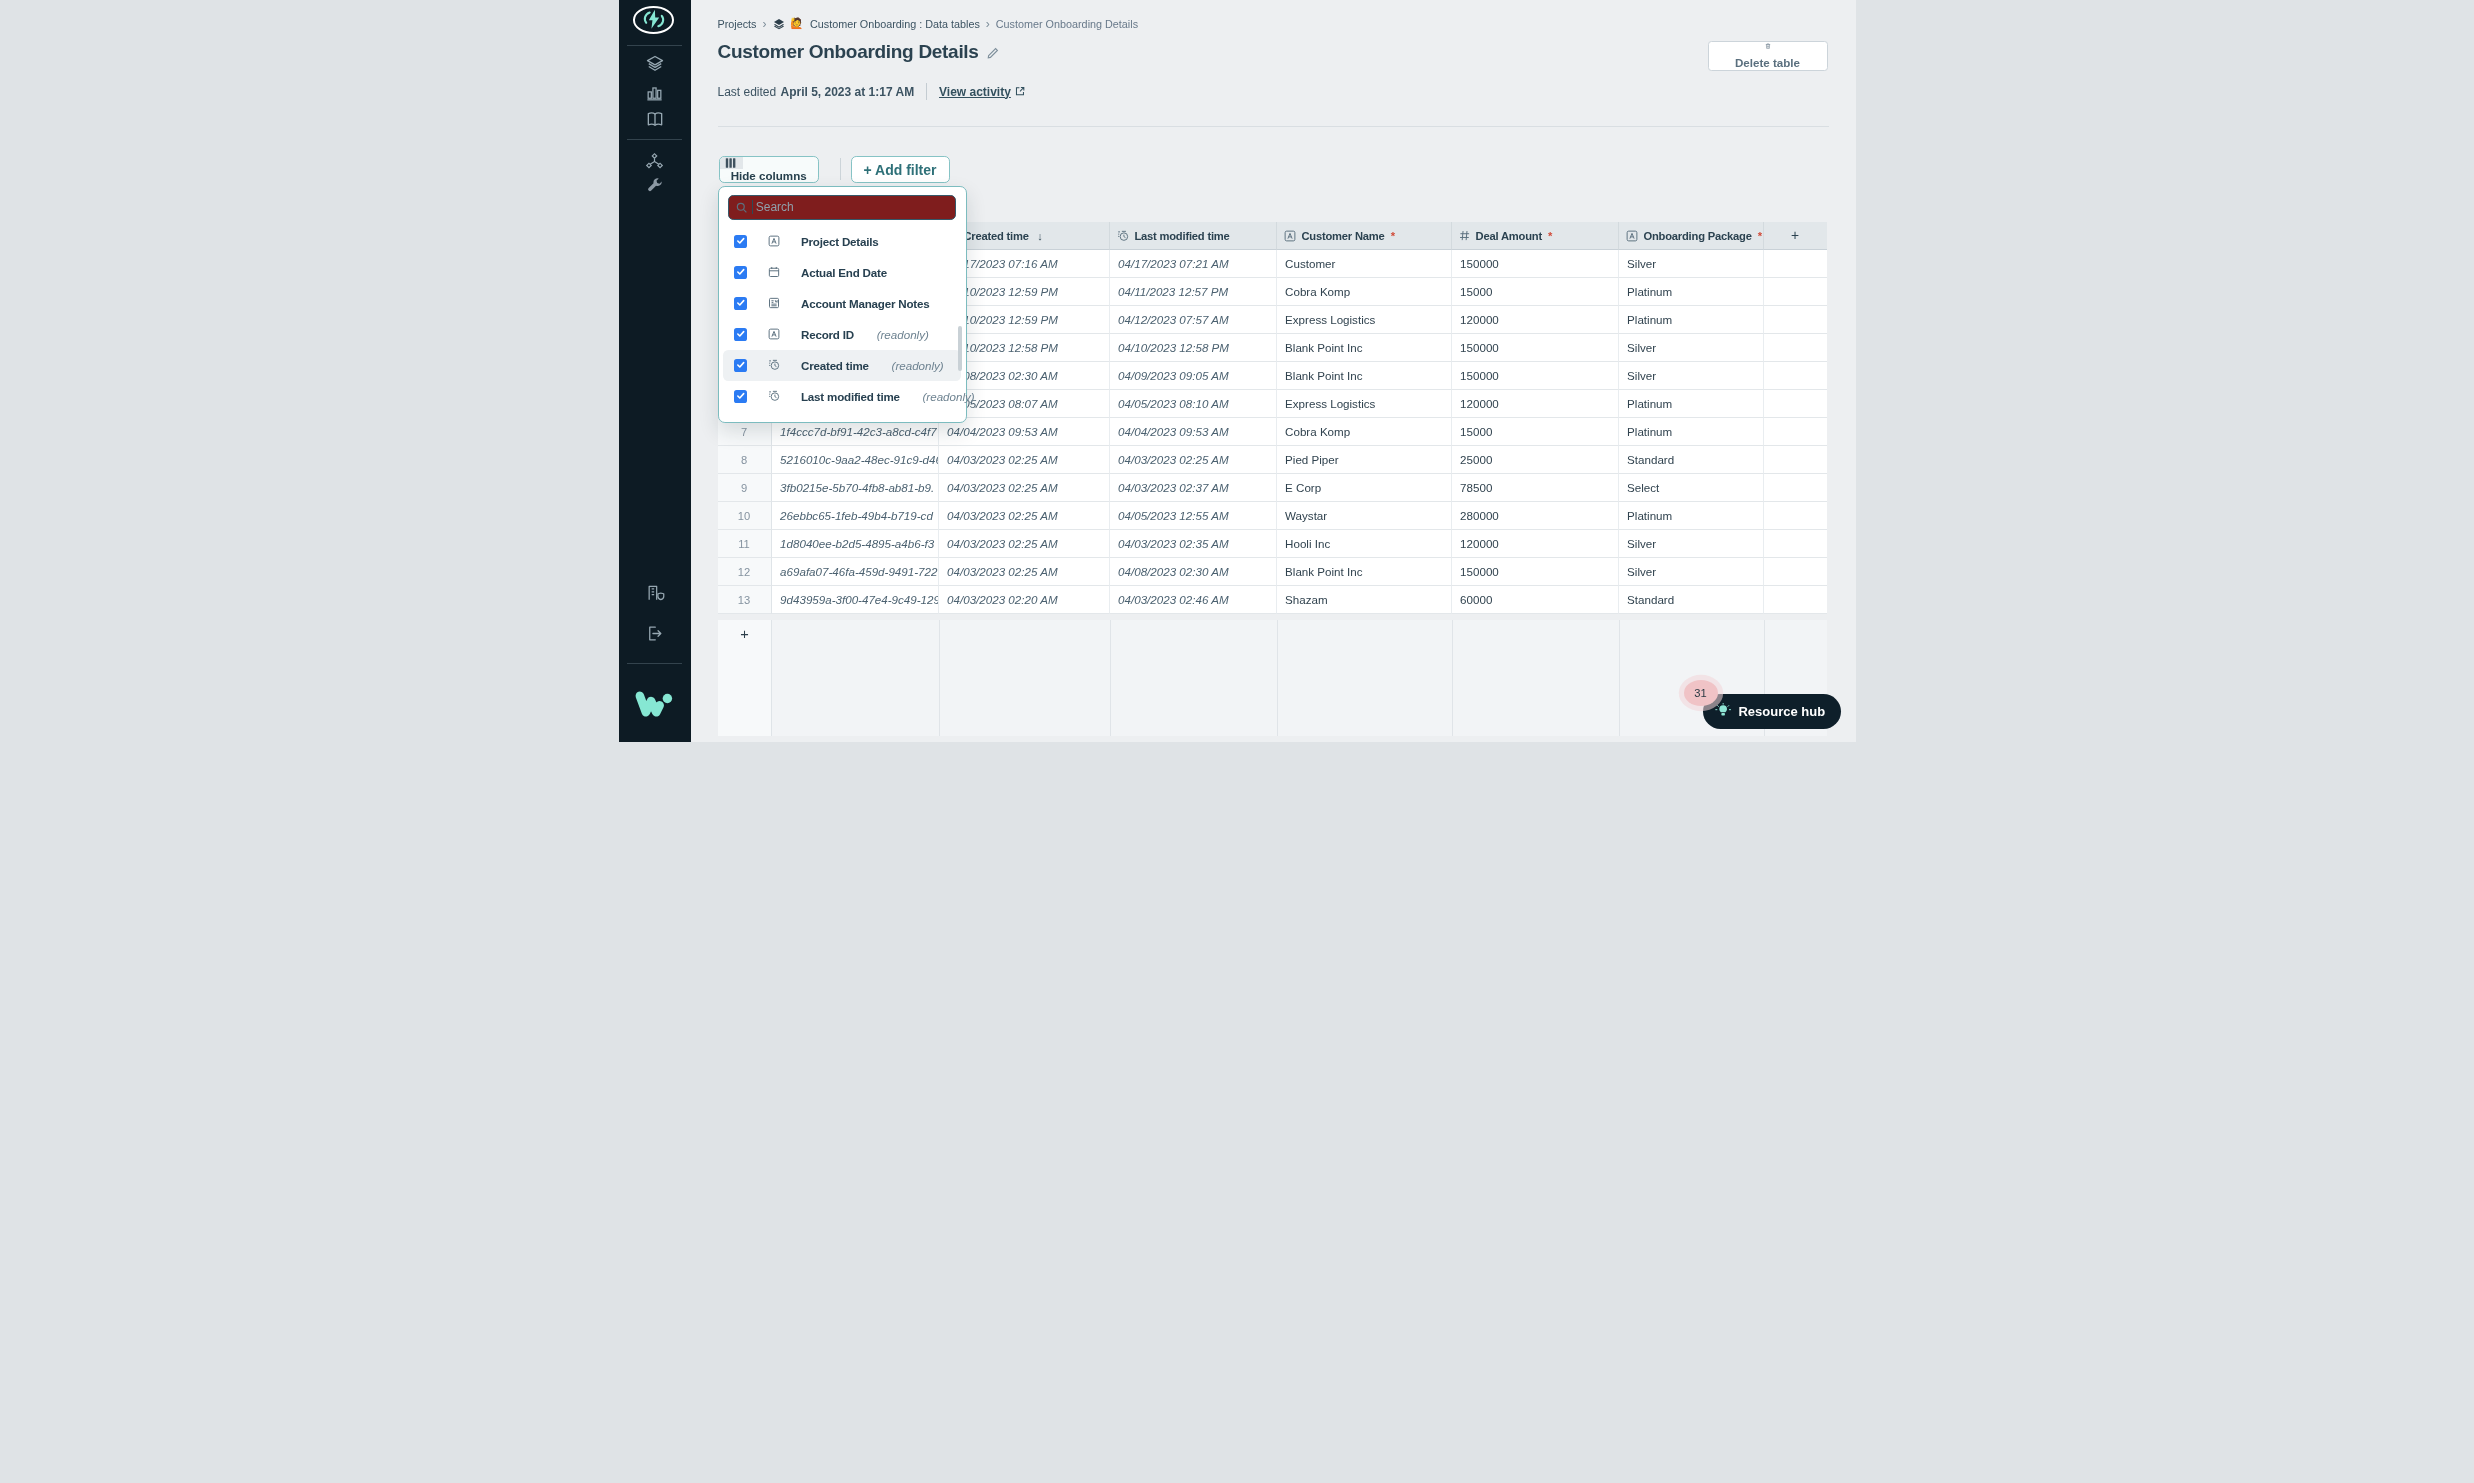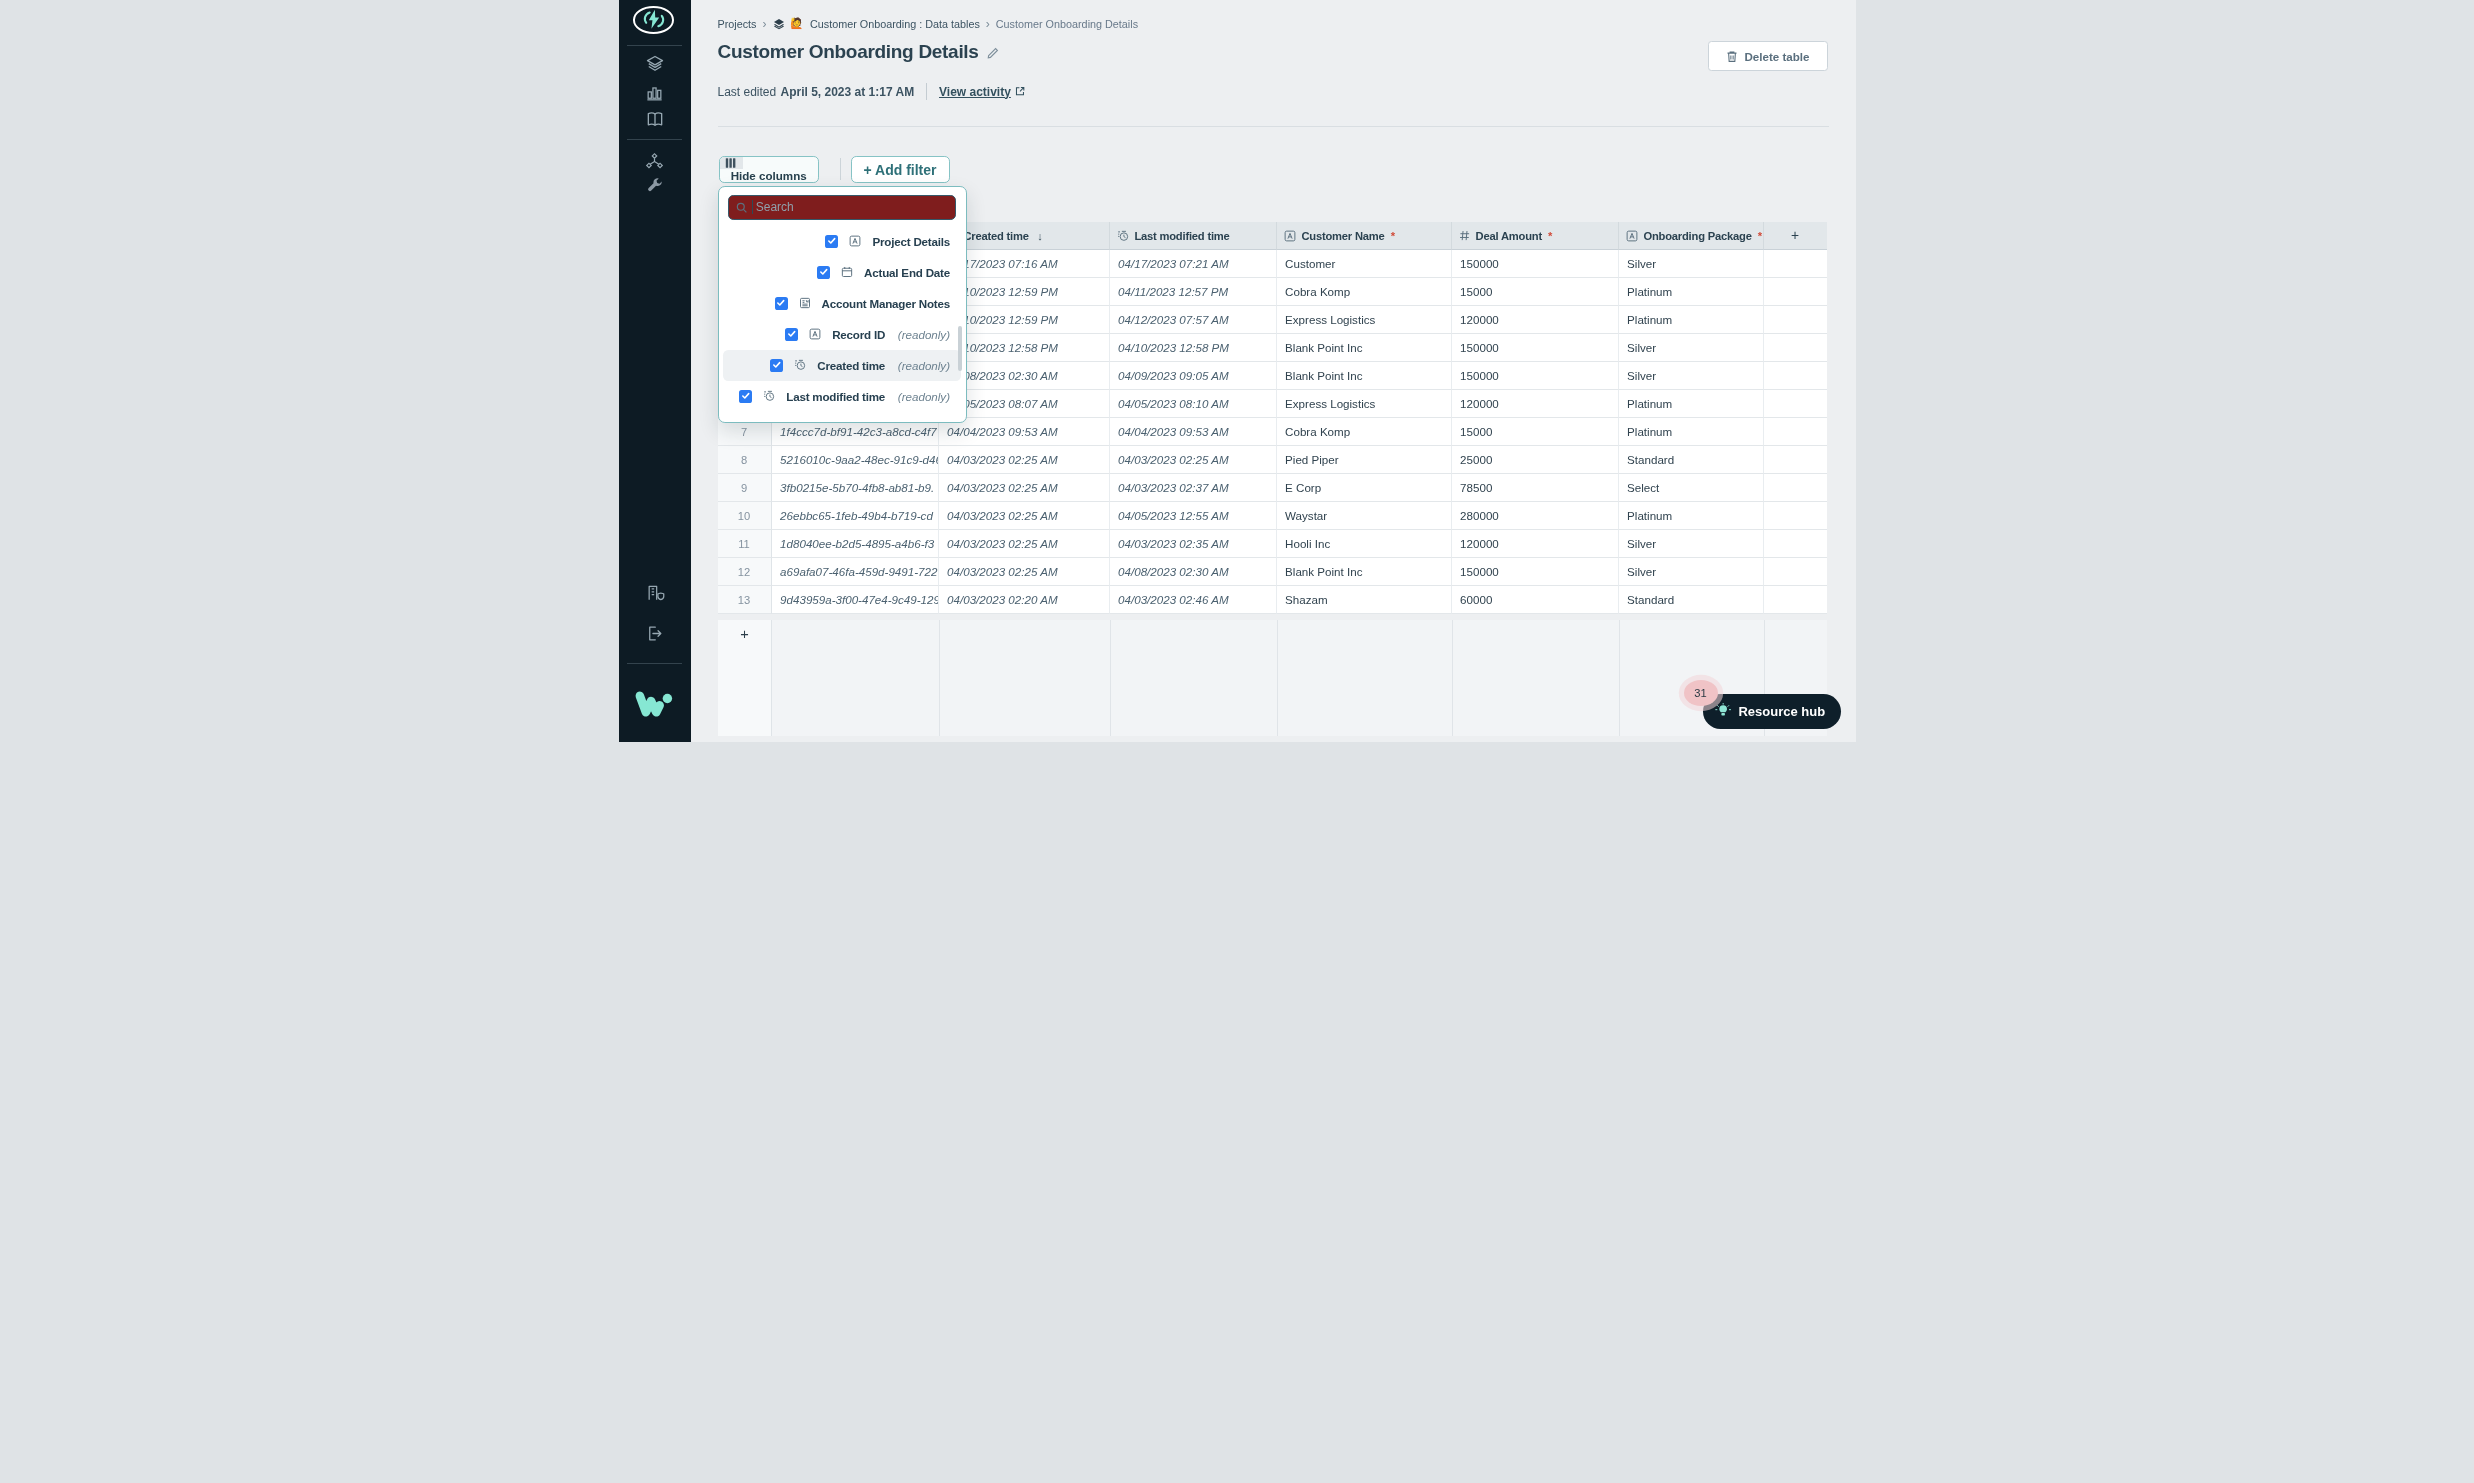--- a/index.html
+++ b/index.html
@@ -18,21 +18,21 @@
   .wordmark{position:absolute;left:13.8px;top:688px;width:45px;height:33px;display:flex;align-items:center;justify-content:center;}
   
   .breadcrumb{position:absolute;left:99px;top:17px;display:flex;align-items:center;gap:6px;
     font-size:10.8px;color:#3c5362;white-space:nowrap;}
   .breadcrumb .sep{color:#7e8f9b;font-size:12px;line-height:1;}
   .breadcrumb .current{color:#68798a;}
   .page-title{position:absolute;left:99px;top:41px;display:flex;align-items:center;gap:8.6px;}
   .page-title h1{margin:0;font-size:19px;font-weight:700;color:#2b4250;letter-spacing:-0.3px;}
   .delete-btn{position:absolute;left:1089px;top:41px;width:120px;height:30px;background:#ffffff;
     border:0.9px solid #ccd4da;border-radius:3.4px;display:flex;align-items:center;justify-content:center;
-    gap:6.9px;font-size:11.6px;font-weight:700;color:#5a6f7e;cursor:pointer;}
+    gap:6.9px;font-size:11.6px;font-weight:700;color:#5a6f7e;cursor:pointer;flex-direction:column;}
   .edited-line{position:absolute;left:99px;top:83px;display:flex;align-items:center;font-size:12px;color:#3c5362;}
   .edited-line b{margin-left:4.3px;}
   .vline{width:0.9px;height:17px;background:#c4ccd2;margin:0 12px;}
   .view-activity{display:flex;align-items:center;gap:4.3px;font-weight:700;color:#33505e;
     text-decoration:underline;cursor:pointer;}
   .header-divider{position:absolute;left:99px;top:126px;width:1111px;height:0.9px;background:#d9dee2;}
   
   .hide-cols-btn{position:absolute;left:100px;top:156px;height:27px;display:flex;align-items:stretch;
     border:0.9px solid #86c3c5;border-radius:5.2px;overflow:hidden;background:#f7fbfb;cursor:pointer;}
   .hide-cols-btn .icon-seg{width:23px;background:#e2e7ea;display:flex;align-items:center;justify-content:center;color:#3f525f;}
@@ -65,21 +65,21 @@
     justify-content:center;font-size:14.6px;color:#2c3e4a;cursor:pointer;}
   .void .vd{position:absolute;top:0;width:0.9px;height:116px;background:#e0e4e8;}
   
   .dropdown{position:absolute;left:99px;top:186px;width:249px;height:237px;background:#ffffff;
     border:0.9px solid #7cbcbf;border-radius:6.9px;box-shadow:0 8.6px 20.7px rgba(20,40,50,0.14);z-index:40;}
   .search-box{margin:7.7px 9.5px 0 9.5px;height:25px;border:1.3px solid #35596a;border-radius:5.2px;
     display:flex;align-items:center;padding:0 6.9px;gap:5.2px;background:#7f1d1d;cursor:text;}
   .search-box .caret{width:0.9px;height:13.8px;background:#2c4a56;}
   .search-box .placeholder{font-size:12px;color:#90a0ab;margin-left:-2.6px;}
   .dd-items{margin-top:6px;}
-  .dd-item{height:31px;display:flex;align-items:center;gap:11px;padding:0 11.2px;margin:0 4.3px;border-radius:5.2px;cursor:pointer;justify-content:flex-end;}
+  .dd-item{height:31px;display:flex;align-items:center;gap:21px;padding:0 11.2px;margin:0 4.3px;border-radius:5.2px;cursor:pointer;}
   .dd-item.hovered{background:#eef1f3;}
   .checkbox{width:13px;height:13px;background:#2b7bf3;border-radius:2.6px;display:flex;align-items:center;
     justify-content:center;flex:0 0 auto;cursor:pointer;}
   .dd-item .ticon{color:#5b707e;display:flex;align-items:center;flex:0 0 auto;}
   .dd-item .lbl{font-size:11.6px;font-weight:700;color:#274050;letter-spacing:-0.2px;white-space:nowrap;}
   .dd-item .ro{font-size:11.6px;font-style:italic;color:#6d8290;font-weight:400;margin-left:1.7px;}
   .dd-scrollbar{position:absolute;right:3.4px;top:139px;width:4.3px;height:45px;background:#c9d1d6;border-radius:2.6px;cursor:pointer;}
   
   .resource-hub{position:absolute;left:1084px;top:694px;height:35px;padding:0 16.3px 0 12px;background:#0e1f2a;
     border-radius:18px;display:flex;align-items:center;gap:7.7px;color:#ffffff;font-size:13px;font-weight:700;

